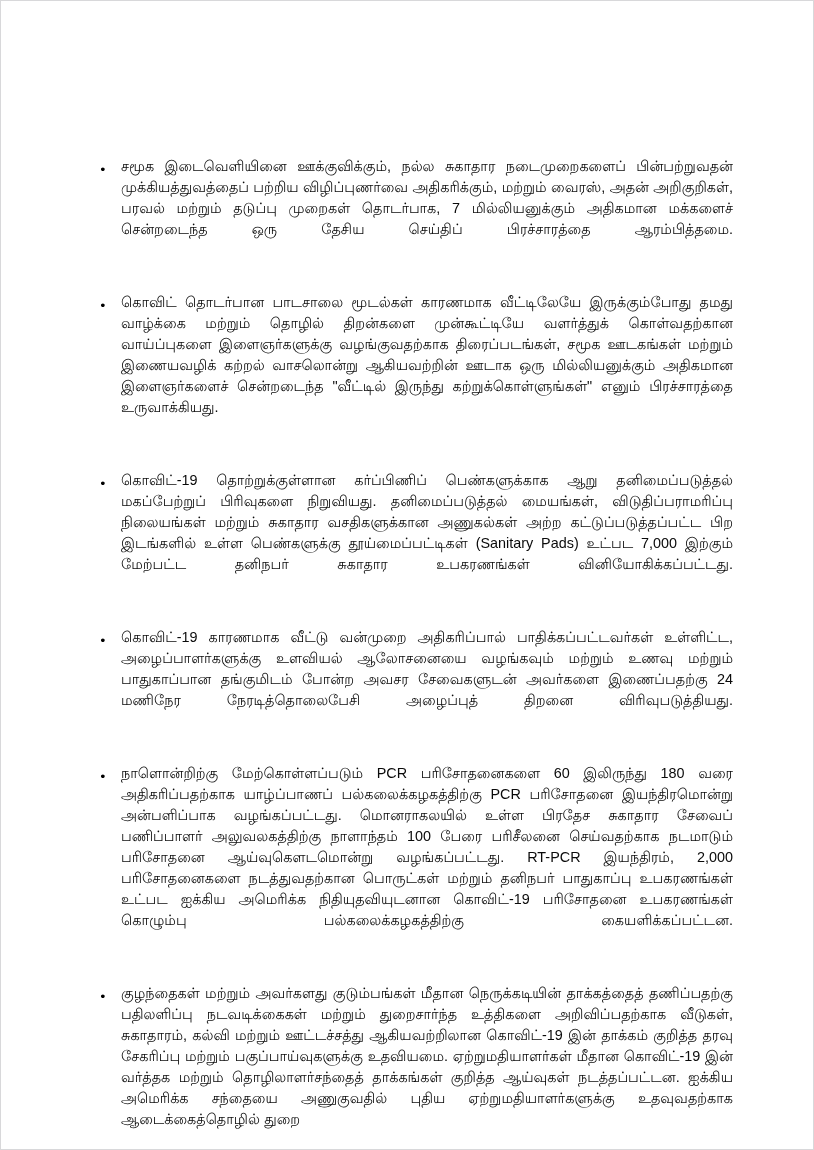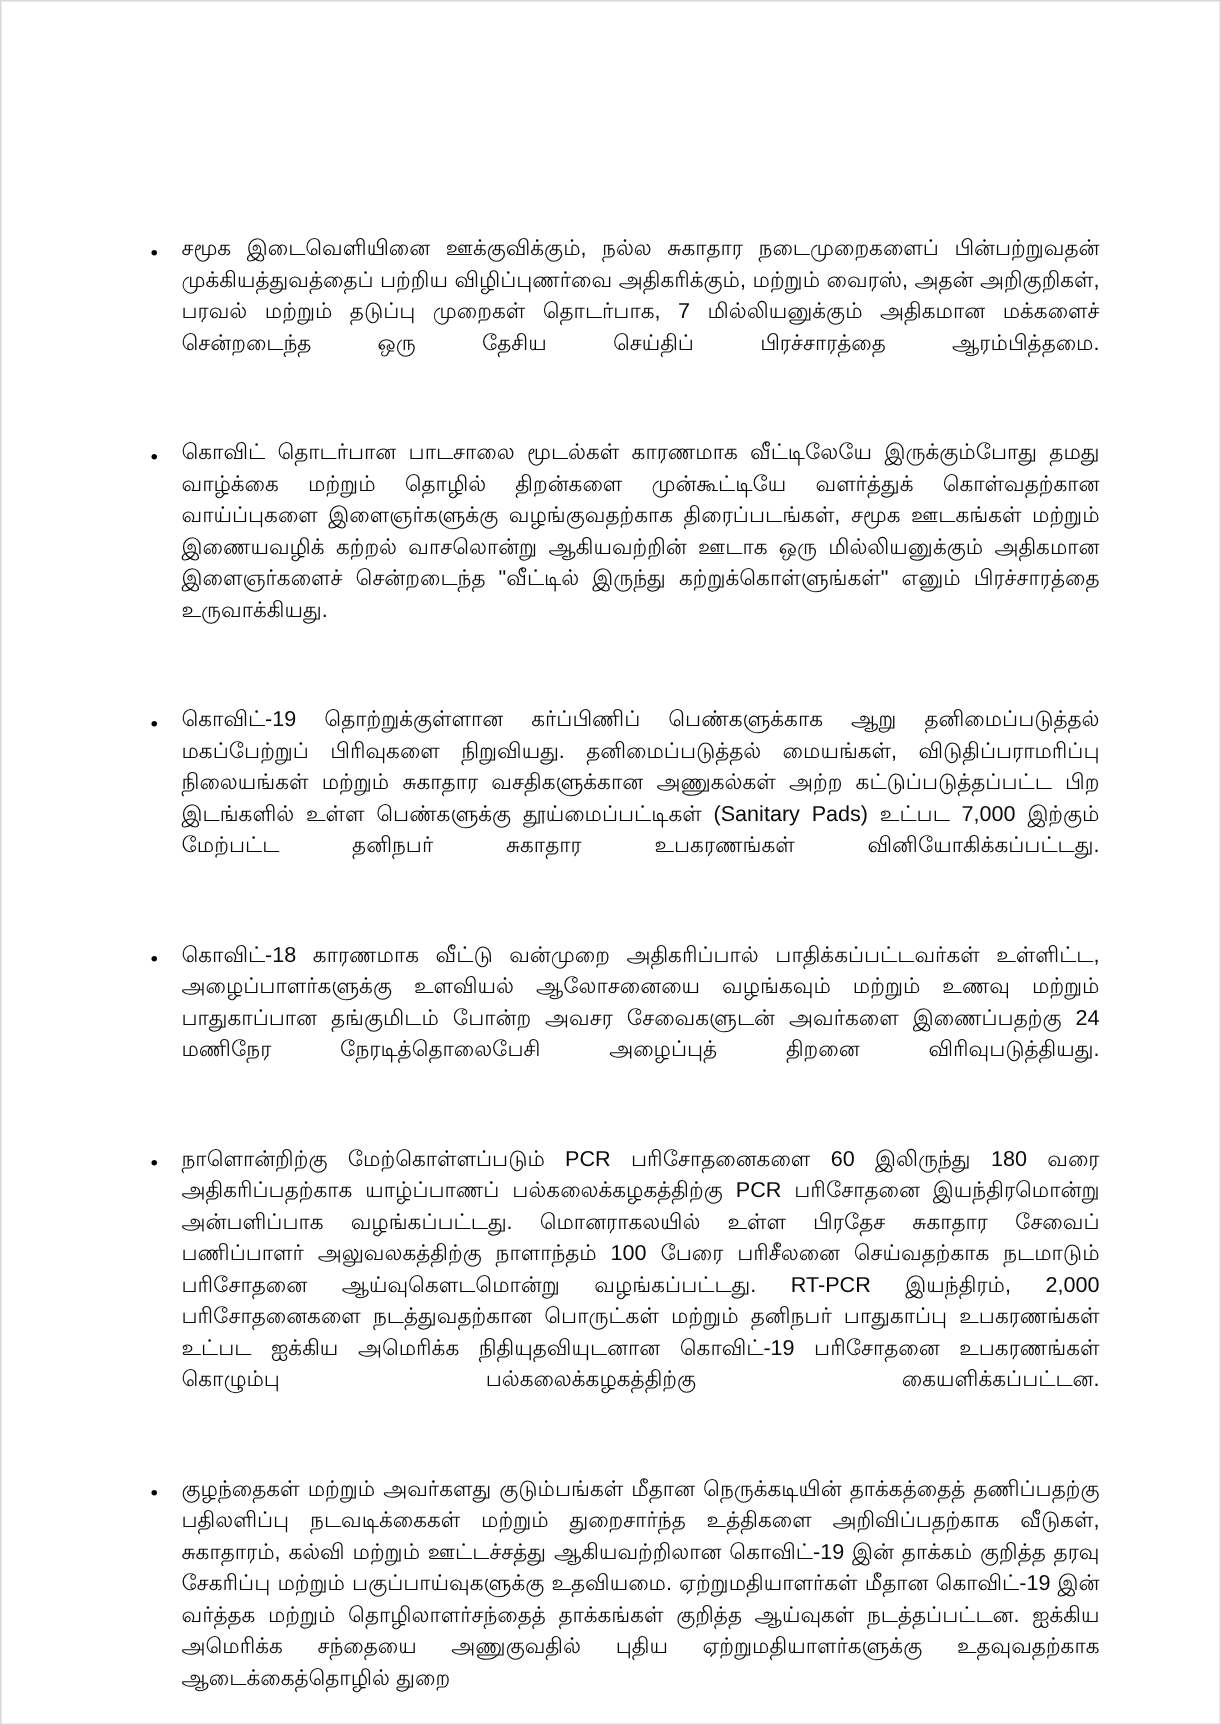--- a/index.html
+++ b/index.html
@@ -101,21 +101,21 @@
         <span class="bullet-text">கொவிட் தொடர்பான பாடசாலை மூடல்கள் காரணமாக வீட்டிலேயே இருக்கும்போது தமது வாழ்க்கை மற்றும் தொழில் திறன்களை முன்கூட்டியே வளர்த்துக் கொள்வதற்கான வாய்ப்புகளை இளைஞர்களுக்கு வழங்குவதற்காக திரைப்படங்கள், சமூக ஊடகங்கள் மற்றும் இணையவழிக் கற்றல் வாசலொன்று ஆகியவற்றின் ஊடாக ஒரு மில்லியனுக்கும் அதிகமான இளைஞர்களைச் சென்றடைந்த "வீட்டில் இருந்து கற்றுக்கொள்ளுங்கள்" எனும் பிரச்சாரத்தை உருவாக்கியது.</span>
       </li>
 
       <li class="bullet-item">
         <span class="bullet-marker">•</span>
         <span class="bullet-text">கொவிட்-19 தொற்றுக்குள்ளான கர்ப்பிணிப் பெண்களுக்காக ஆறு தனிமைப்படுத்தல் மகப்பேற்றுப் பிரிவுகளை நிறுவியது. தனிமைப்படுத்தல் மையங்கள், விடுதிப்பராமரிப்பு நிலையங்கள் மற்றும் சுகாதார வசதிகளுக்கான அணுகல்கள் அற்ற கட்டுப்படுத்தப்பட்ட பிற இடங்களில் உள்ள பெண்களுக்கு தூய்மைப்பட்டிகள் (Sanitary Pads) உட்பட 7,000 இற்கும் மேற்பட்ட தனிநபர் சுகாதார உபகரணங்கள் வினியோகிக்கப்பட்டது.</span>
       </li>
 
       <li class="bullet-item">
         <span class="bullet-marker">•</span>
-        <span class="bullet-text">கொவிட்-18 காரணமாக வீட்டு வன்முறை அதிகரிப்பால் பாதிக்கப்பட்டவர்கள் உள்ளிட்ட, அழைப்பாளர்களுக்கு உளவியல் ஆலோசனையை வழங்கவும் மற்றும் உணவு மற்றும் பாதுகாப்பான தங்குமிடம் போன்ற அவசர சேவைகளுடன் அவர்களை இணைப்பதற்கு 24 மணிநேர நேரடித்தொலைபேசி அழைப்புத் திறனை விரிவுபடுத்தியது.</span>
+        <span class="bullet-text">கொவிட்-19 காரணமாக வீட்டு வன்முறை அதிகரிப்பால் பாதிக்கப்பட்டவர்கள் உள்ளிட்ட, அழைப்பாளர்களுக்கு உளவியல் ஆலோசனையை வழங்கவும் மற்றும் உணவு மற்றும் பாதுகாப்பான தங்குமிடம் போன்ற அவசர சேவைகளுடன் அவர்களை இணைப்பதற்கு 24 மணிநேர நேரடித்தொலைபேசி அழைப்புத் திறனை விரிவுபடுத்தியது.</span>
       </li>
 
       <li class="bullet-item">
         <span class="bullet-marker">•</span>
         <span class="bullet-text">நாளொன்றிற்கு மேற்கொள்ளப்படும் PCR பரிசோதனைகளை 60 இலிருந்து 180 வரை அதிகரிப்பதற்காக யாழ்ப்பாணப் பல்கலைக்கழகத்திற்கு PCR பரிசோதனை இயந்திரமொன்று அன்பளிப்பாக வழங்கப்பட்டது. மொனராகலயில் உள்ள பிரதேச சுகாதார சேவைப் பணிப்பாளர் அலுவலகத்திற்கு நாளாந்தம் 100 பேரை பரிசீலனை செய்வதற்காக நடமாடும் பரிசோதனை ஆய்வுகௌடமொன்று வழங்கப்பட்டது. RT-PCR இயந்திரம், 2,000 பரிசோதனைகளை நடத்துவதற்கான பொருட்கள் மற்றும் தனிநபர் பாதுகாப்பு உபகரணங்கள் உட்பட ஐக்கிய அமெரிக்க நிதியுதவியுடனான கொவிட்-19 பரிசோதனை உபகரணங்கள் கொழும்பு பல்கலைக்கழகத்திற்கு கையளிக்கப்பட்டன.</span>
       </li>
 
       <li class="bullet-item">
         <span class="bullet-marker">•</span>
         <span class="bullet-text no-stretch">குழந்தைகள் மற்றும் அவர்களது குடும்பங்கள் மீதான நெருக்கடியின் தாக்கத்தைத் தணிப்பதற்கு பதிலளிப்பு நடவடிக்கைகள் மற்றும் துறைசார்ந்த உத்திகளை அறிவிப்பதற்காக வீடுகள், சுகாதாரம், கல்வி மற்றும் ஊட்டச்சத்து ஆகியவற்றிலான கொவிட்-19 இன் தாக்கம் குறித்த தரவு சேகரிப்பு மற்றும் பகுப்பாய்வுகளுக்கு உதவியமை. ஏற்றுமதியாளர்கள் மீதான கொவிட்-19 இன் வர்த்தக மற்றும் தொழிலாளர்சந்தைத் தாக்கங்கள் குறித்த ஆய்வுகள் நடத்தப்பட்டன. ஐக்கிய அமெரிக்க சந்தையை அணுகுவதில் புதிய ஏற்றுமதியாளர்களுக்கு உதவுவதற்காக ஆடைக்கைத்தொழில் துறை</span>

